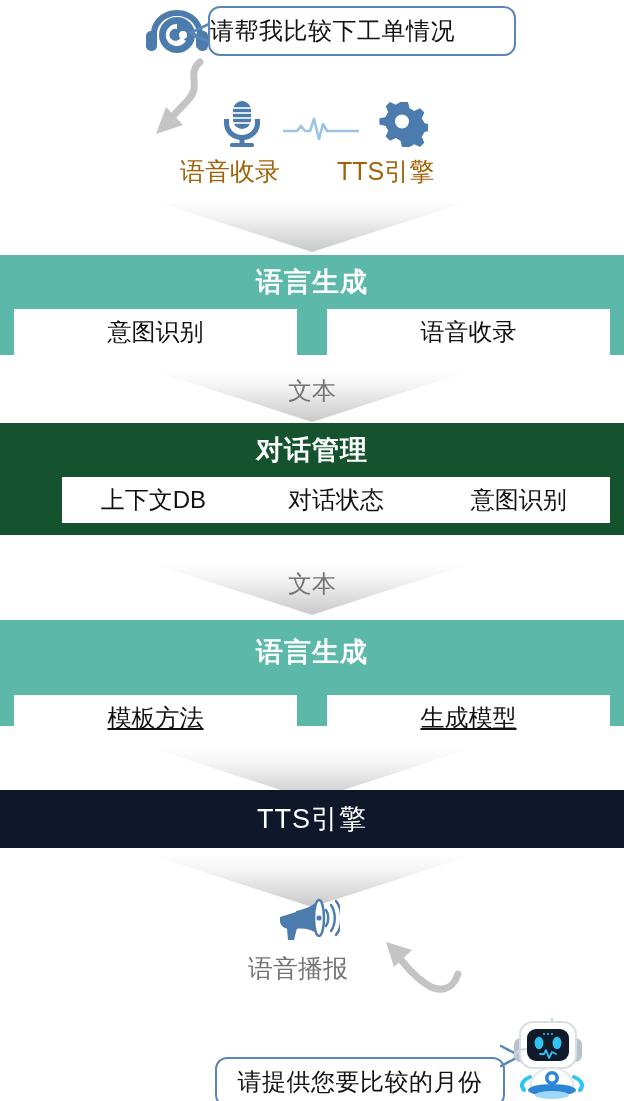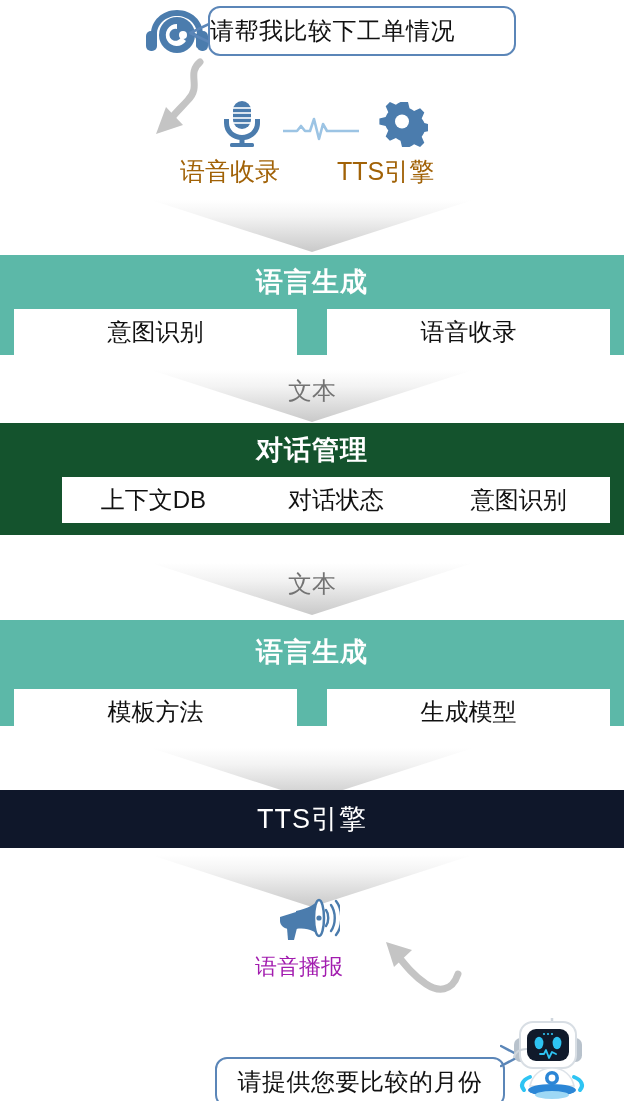--- a/index.html
+++ b/index.html
@@ -65,29 +65,29 @@
   }
   #panel-nlu{top:255px;height:100px;background:#5cb8a8;padding-top:9px;}
   #panel-nlu .row{margin-top:9px;}
   #panel-nlu .cell{width:283px;}
 
   #panel-dm{top:423px;height:112px;background:#14532d;padding-top:9px;}
   #panel-dm .row{margin-top:9px;margin-left:48px;}
   #panel-dm .cell{width:190px;}
 
   #panel-nlg{top:620px;height:106px;background:#5cb8a8;padding-top:14px;}
-  #panel-nlg .row{margin-top:19px;}
+  #panel-nlg .row{margin-top:25px;text-decoration:underline;}
   #panel-nlg .cell{width:283px;}
 
   #panel-tts{top:790px;height:58px;background:#0f172a;display:flex;align-items:center;justify-content:center;}
   #panel-tts .title{font-weight:normal;font-size:27px;}
 
   
   #megaphone-icon{left:278px;top:898px;width:62px;height:44px;}
-  #label-broadcast{left:255px;top:952px;font-size:22px;color:#a21caf;white-space:nowrap;}
+  #label-broadcast{left:248px;top:952px;font-size:25px;color:#737373;white-space:nowrap;}
   #curved-arrow-bottom{left:356px;top:940px;width:110px;height:62px;}
 
   #bottom-bubble{
     left:215px;top:1057px;width:290px;height:50px;
     border:2.5px solid #5b86b8;border-radius:12px;background:#ffffff;
     display:flex;align-items:center;justify-content:center;box-sizing:border-box;
   }
   #bottom-bubble .txt{font-size:24px;color:#111;white-space:nowrap;letter-spacing:.5px;}
   #bottom-bubble-tail{left:500px;top:1044px;width:24px;height:24px;}
   #robot-icon{left:508px;top:1014px;width:88px;height:86px;}

